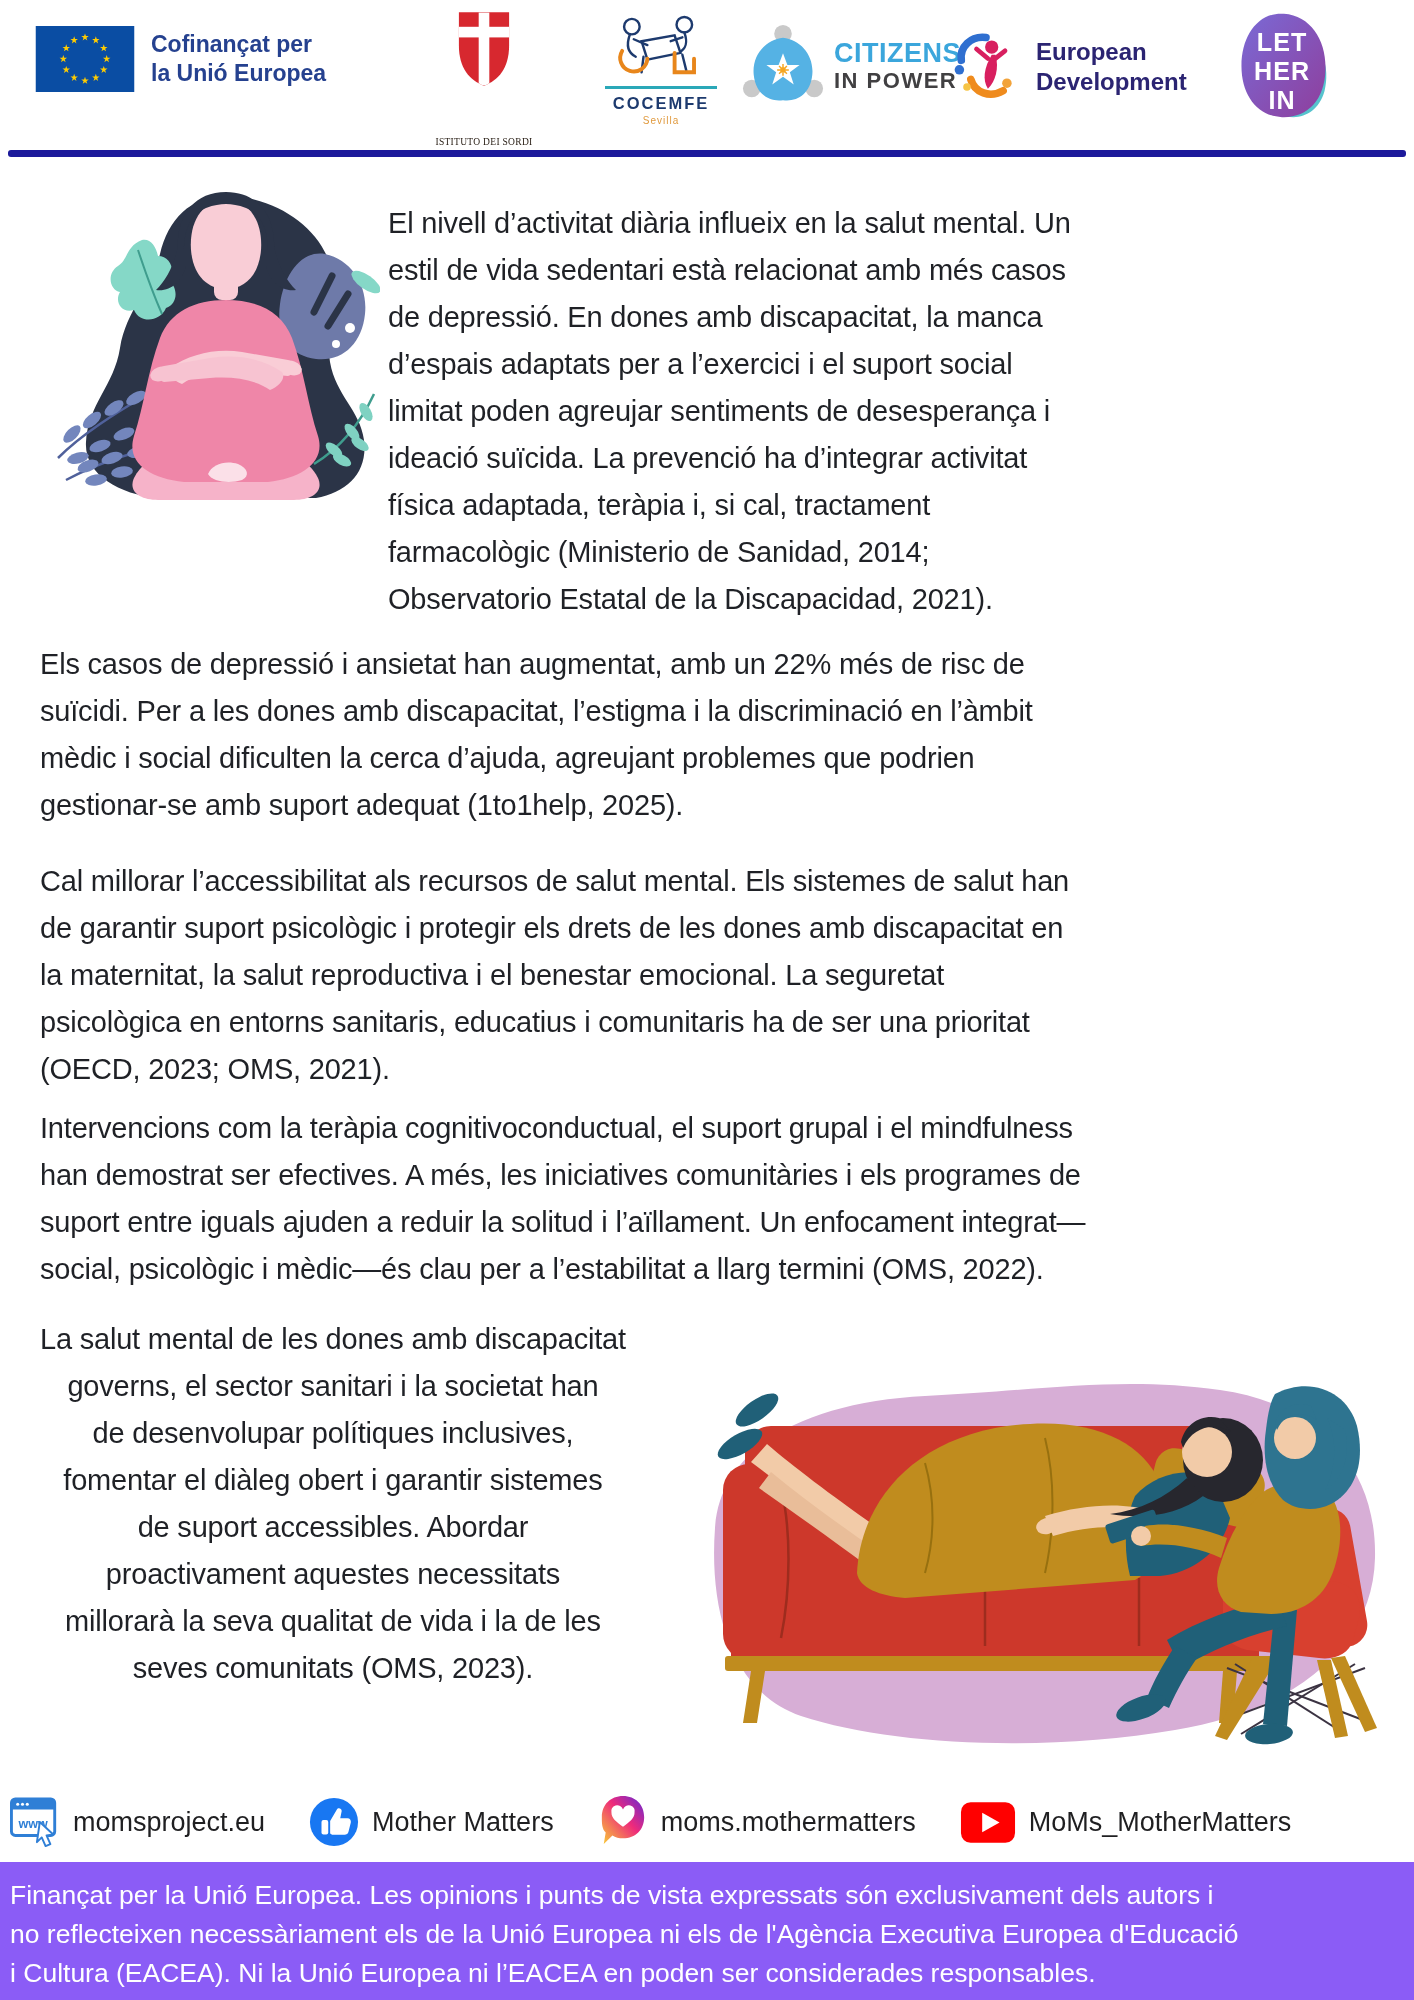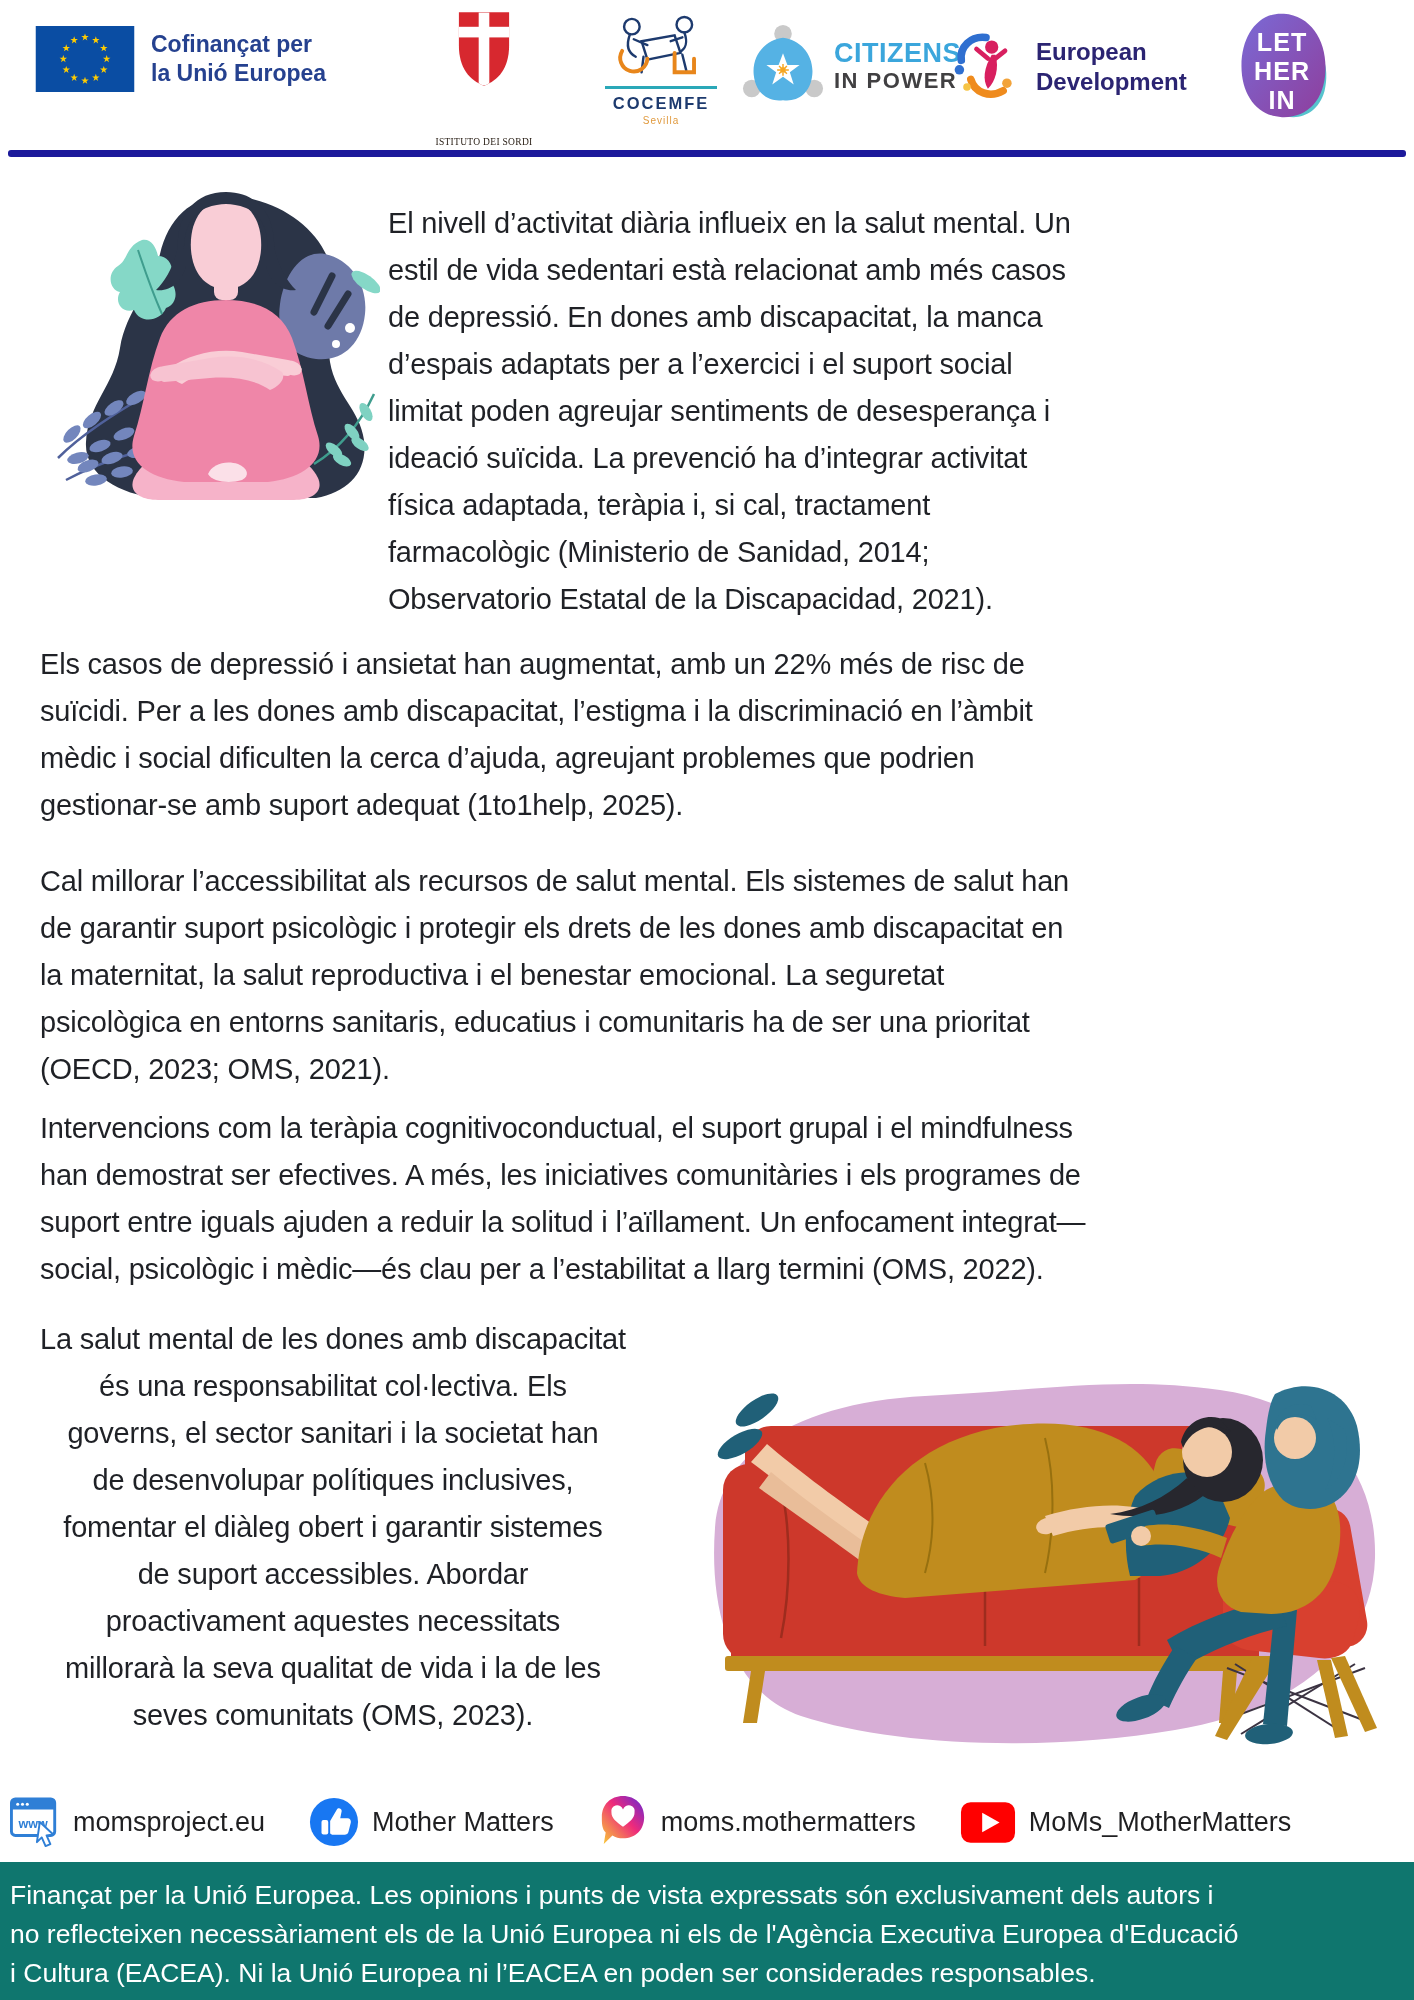--- a/index.html
+++ b/index.html
@@ -29,21 +29,21 @@
   .p2{left:40px;top:641px;}
   .p3{left:40px;top:858px;}
   .p4{left:40px;top:1105px;}
   .p5{left:40px;top:1316px;text-align:center;}
   .illus-meditation{position:absolute;left:30px;top:162px;}
   .illus-therapy{position:absolute;left:575px;top:1368px;}
   
   .social{position:absolute;left:10px;top:1794px;display:flex;align-items:center;column-gap:44px;}
   .slink{display:flex;align-items:center;gap:13px;font-size:27px;color:#1f1f21;}
   
-  .foot{position:absolute;left:0;top:1862px;width:1414px;height:138px;background:#0f766e;
+  .foot{position:absolute;left:0;top:1862px;width:1414px;height:138px;background:#8b5cf6;
         box-sizing:border-box;padding:14px 0 0 10px;color:#ffffff;font-size:26.5px;line-height:39px;white-space:nowrap;}
 </style>
 </head>
 <body>
 
 <div class="page">
 
   <div class="hdr-item eu">
     <svg width="100" height="66" viewBox="0 0 100 67">
       <defs>
@@ -250,21 +250,20 @@
       <div>(OECD, 2023; OMS, 2021).</div>
     </div>
   <div class="para p4">
       <div>Intervencions com la teràpia cognitivoconductual, el suport grupal i el mindfulness</div>
       <div>han demostrat ser efectives. A més, les iniciatives comunitàries i els programes de</div>
       <div>suport entre iguals ajuden a reduir la solitud i l’aïllament. Un enfocament integrat—</div>
       <div>social, psicològic i mèdic—és clau per a l’estabilitat a llarg termini (OMS, 2022).</div>
     </div>
   <div class="para p5">
       <div>La salut mental de les dones amb discapacitat</div>
-      <div>és una responsabilitat col·lectiva. Els</div>
       <div>governs, el sector sanitari i la societat han</div>
       <div>de desenvolupar polítiques inclusives,</div>
       <div>fomentar el diàleg obert i garantir sistemes</div>
       <div>de suport accessibles. Abordar</div>
       <div>proactivament aquestes necessitats</div>
       <div>millorarà la seva qualitat de vida i la de les</div>
       <div>seves comunitats (OMS, 2023).</div>
     </div>
 
   <svg class="illus-therapy" width="820" height="385" viewBox="0 0 820 385">

